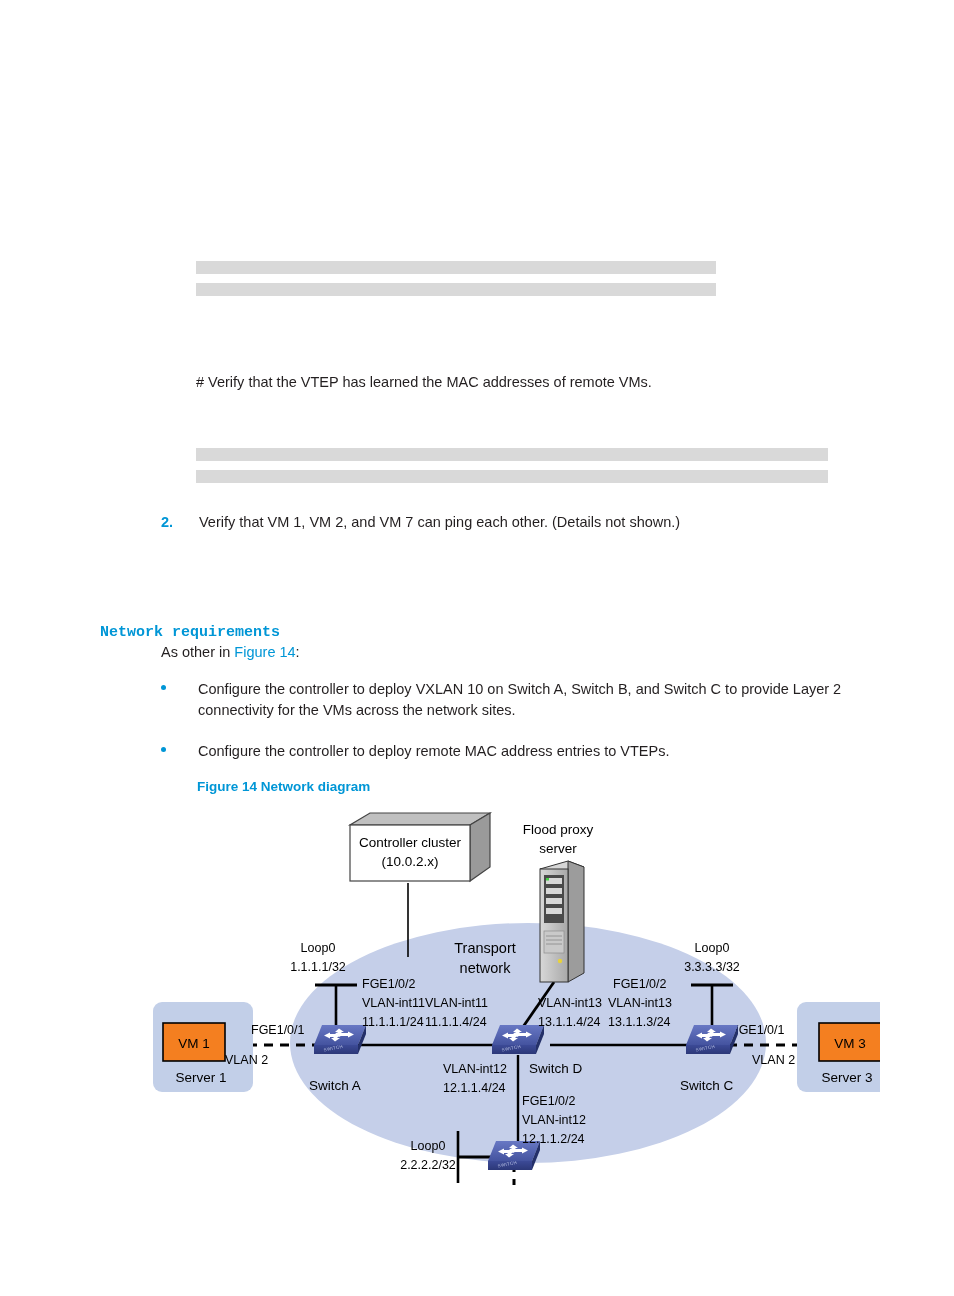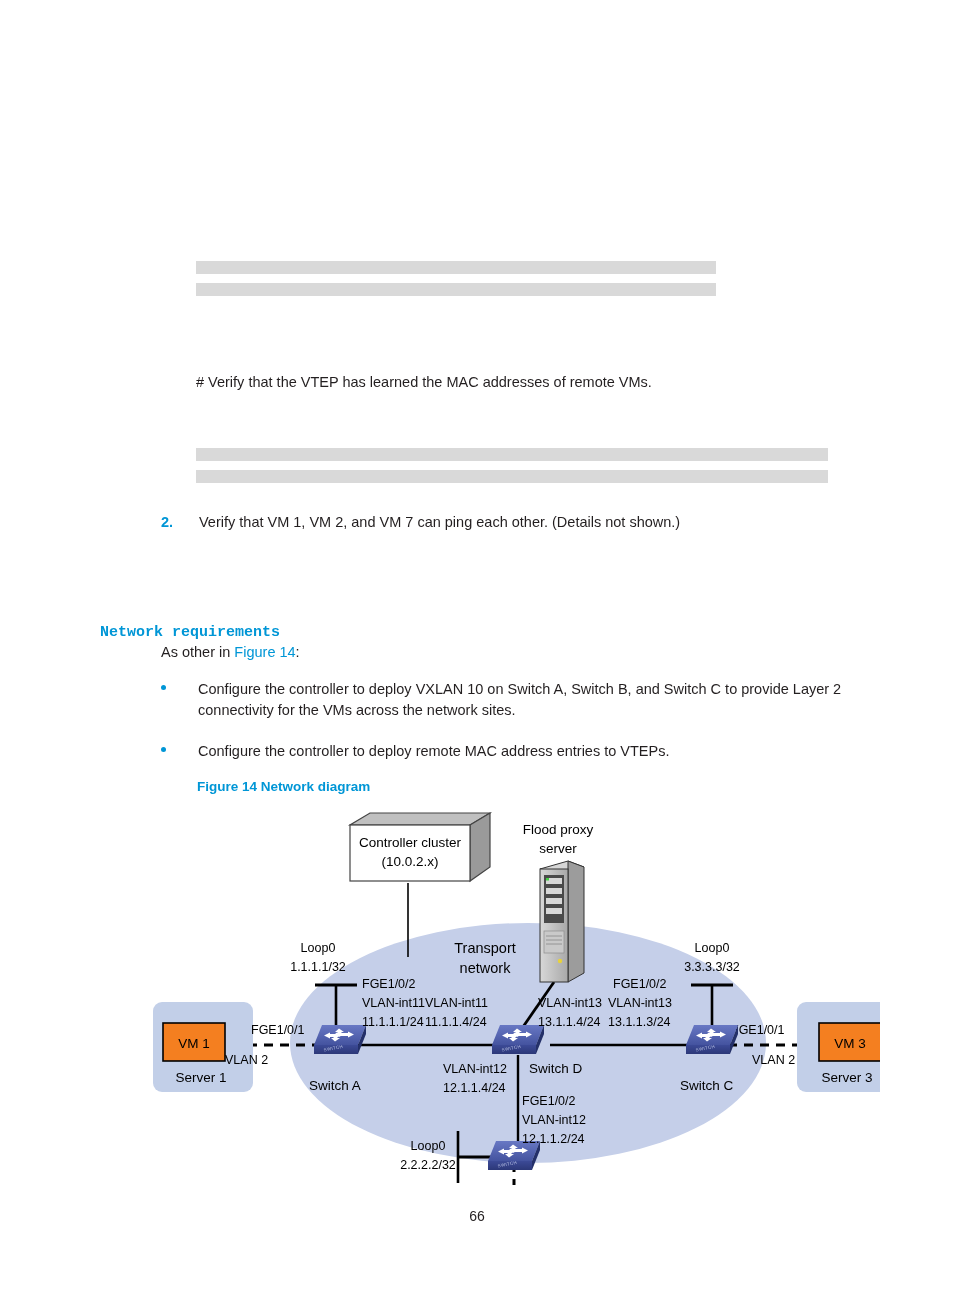--- a/index.html
+++ b/index.html
@@ -330,15 +330,14 @@
       <use href="#switch-icon" x="342" y="332" width="64" height="40"></use>
       <text x="381" y="395" font-family="Liberation Sans, sans-serif" font-size="13.5" fill="#000">Switch B</text>
       <text x="288" y="345" text-anchor="middle" font-family="Liberation Sans, sans-serif" font-size="12.5" fill="#000">Loop0</text>
       <text x="288" y="364" text-anchor="middle" font-family="Liberation Sans, sans-serif" font-size="12.5" fill="#000">2.2.2.2/32</text>
       <text x="382" y="300" font-family="Liberation Sans, sans-serif" font-size="12.5" fill="#000">FGE1/0/2</text>
       <text x="382" y="319" font-family="Liberation Sans, sans-serif" font-size="12.5" fill="#000">VLAN-int12</text>
       <text x="382" y="338" font-family="Liberation Sans, sans-serif" font-size="12.5" fill="#000">12.1.1.2/24</text>
     </svg>
   </div>
 
-  <div class="page-number">66</div>
 
 </div>
 
 </body></html>

